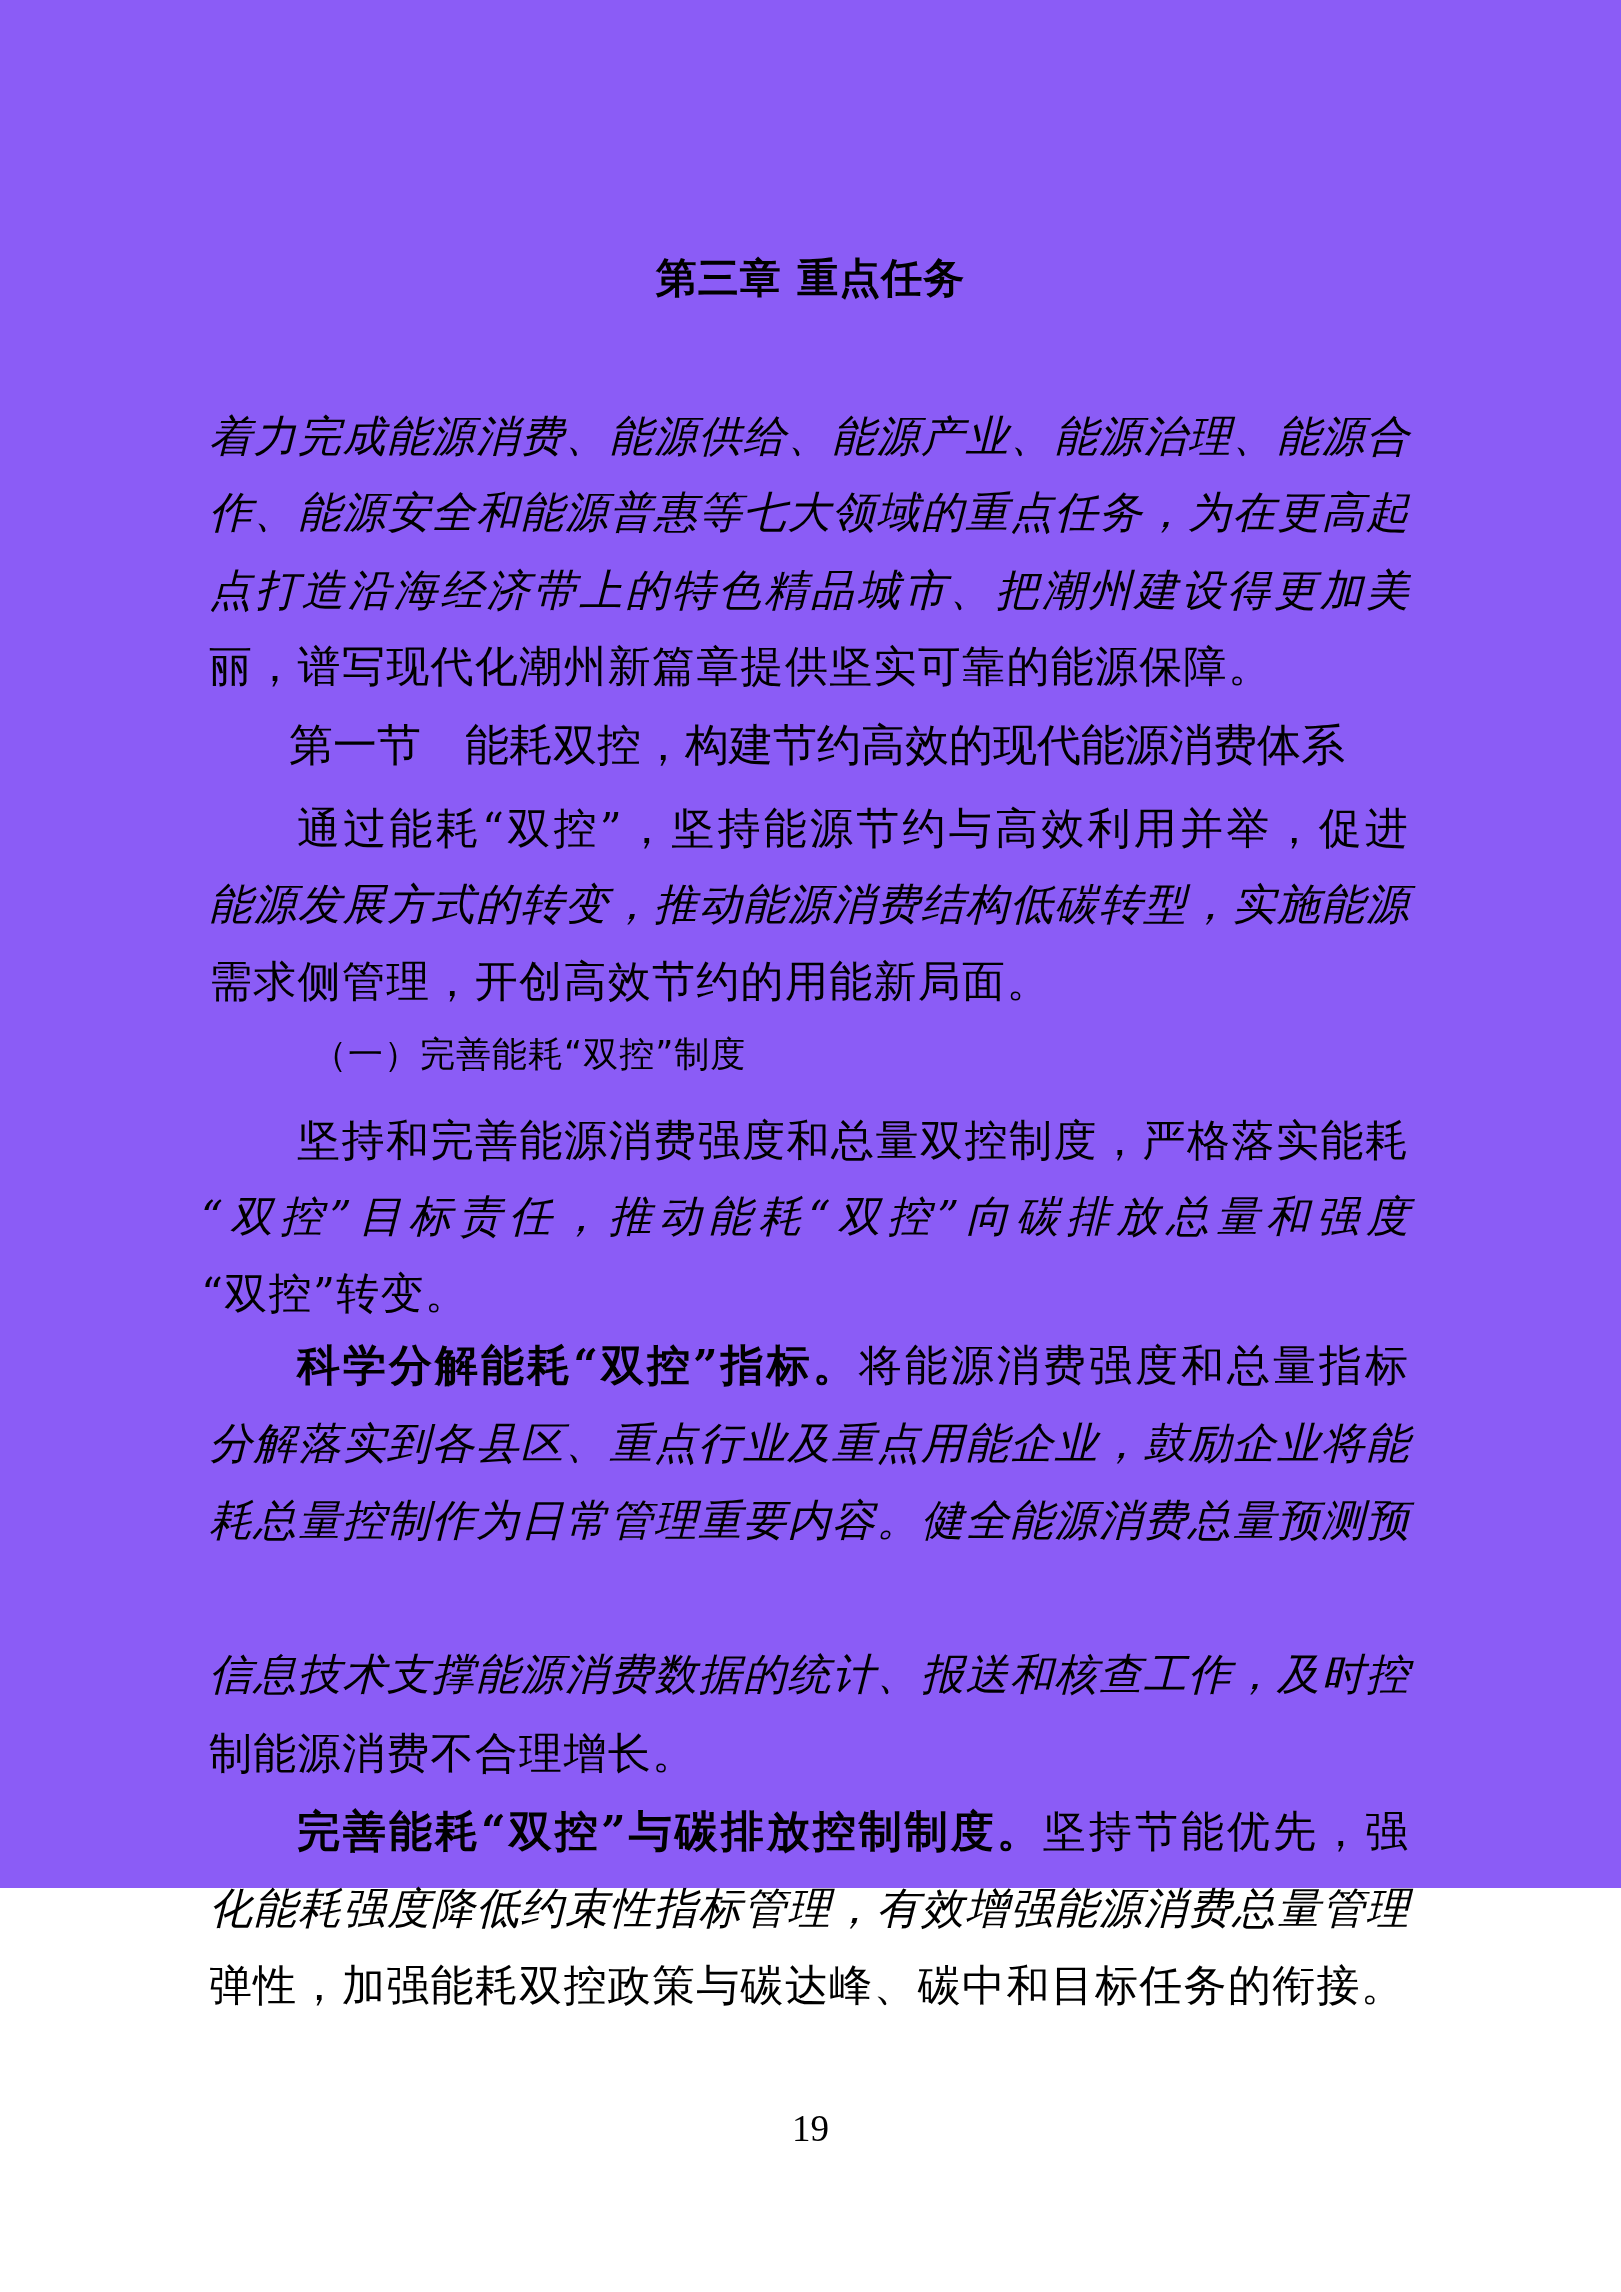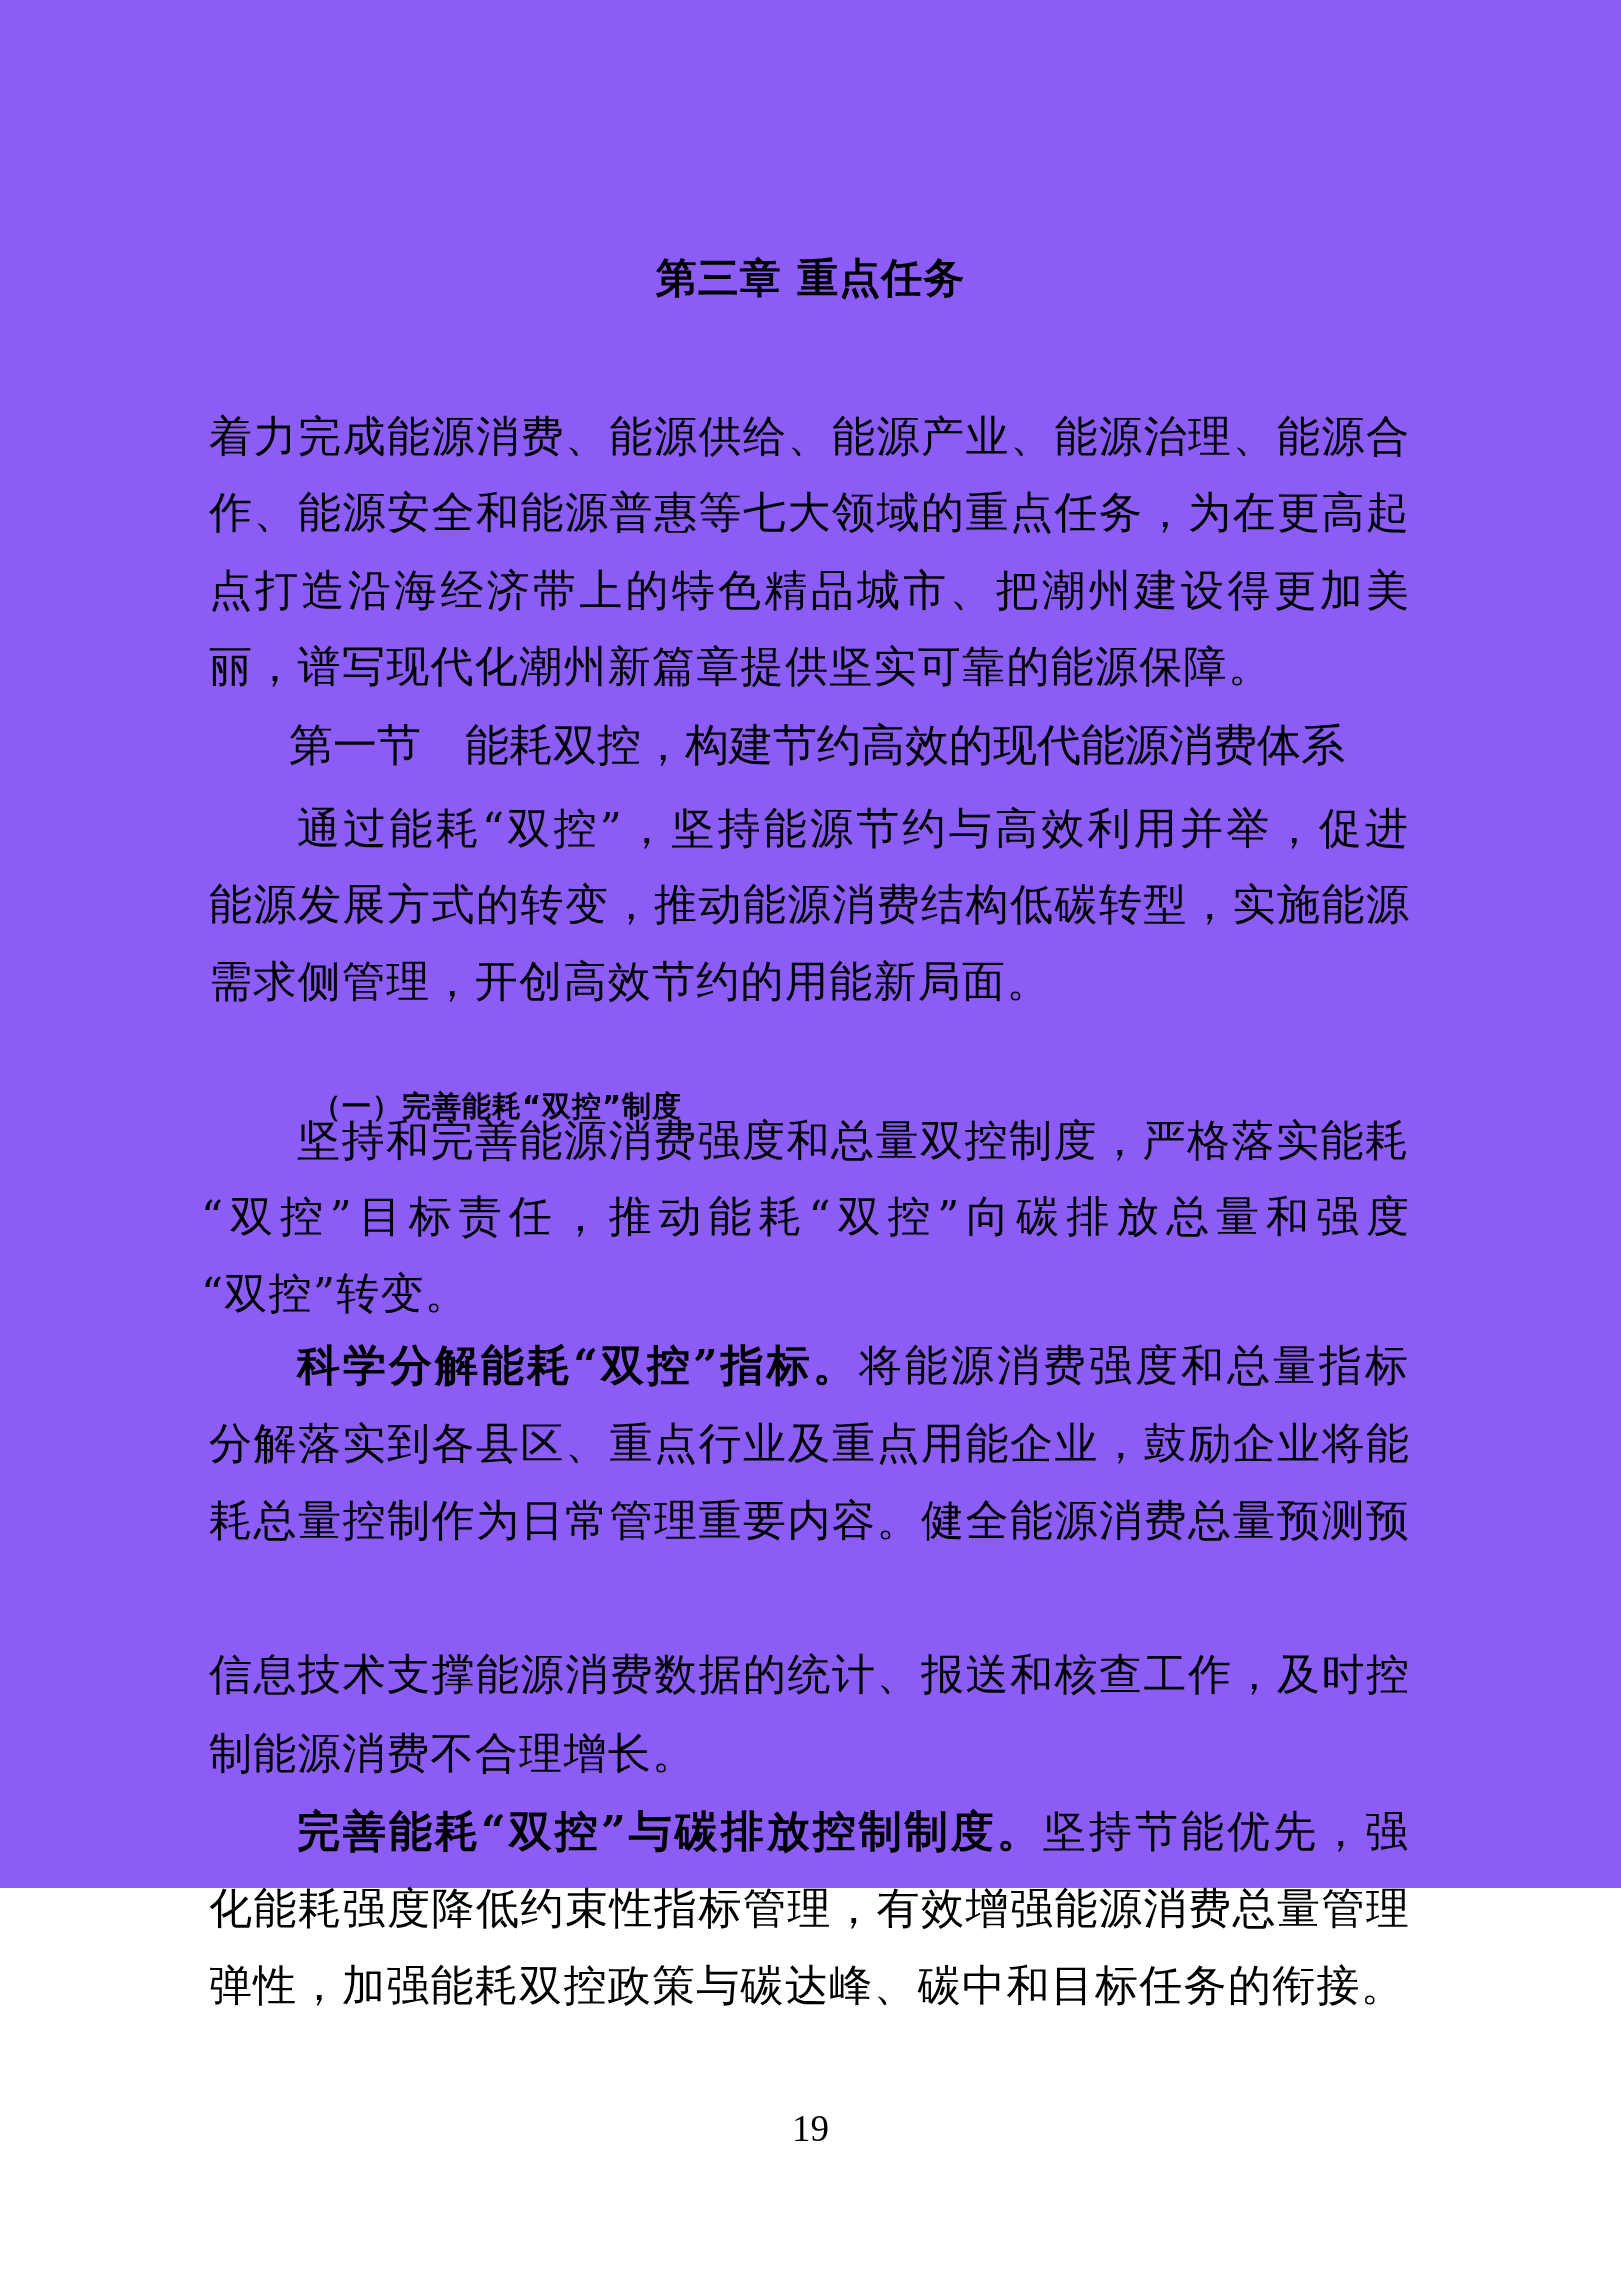--- a/index.html
+++ b/index.html
@@ -7,39 +7,39 @@
   .page { position: absolute; left: 0; top: 0; width: 1621px; height: 1888px; background: #8b5cf6; color: #000000; }
   .line {
     position: absolute;
     height: 77px;
     line-height: 77px;
     font-family: "DejaVu Serif", "Liberation Serif", serif;
     font-size: 43px;
     white-space: nowrap;
     color: #000;
   }
-  .just { left: 209px; width: 1200px; text-align: justify; text-align-last: justify; }
+  .just { left: 209px; width: 1200px; text-align: justify; text-align-last: justify; font-style: italic; }
   .indent { left: 297px; width: 1111px; text-align: justify; text-align-last: justify; }
   .last { left: 209px; text-align: left; letter-spacing: 1.3px; }
   .title {
     position: absolute; left: 0; width: 1621px; text-align: center;
     top: 253px; height: 51px; line-height: 51px;
     font-family: "DejaVu Sans", "Liberation Sans", sans-serif;
     font-size: 41px; font-weight: bold; letter-spacing: 1px;
   }
   .section {
     position: absolute; left: 289px; width: 1039px; top: 706px; height: 77px; line-height: 77px;
     font-family: "DejaVu Serif", "Liberation Serif", serif;
     font-size: 44px; font-weight: normal; white-space: nowrap;
     text-align: justify; text-align-last: justify;
   }
   .subhead {
-    position: absolute; left: 312px; top: 1068px; height: 77px; line-height: 77px;
+    position: absolute; left: 312px; top: 1016px; height: 77px; line-height: 77px;
     font-family: "DejaVu Sans", "Liberation Sans", sans-serif;
-    font-size: 29px; font-weight: bold; white-space: nowrap; letter-spacing: 1px;
+    font-size: 35px; font-weight: normal; white-space: nowrap; letter-spacing: 1px;
   }
   .lead { font-weight: bold; }
   .pagenum {
     position: absolute; left: 0; width: 1621px; text-align: center;
     top: 2107px; height: 43px; line-height: 43px;
     font-family: "Liberation Serif", "DejaVu Serif", serif;
     font-size: 37px;
   }
 </style>
 </head>

